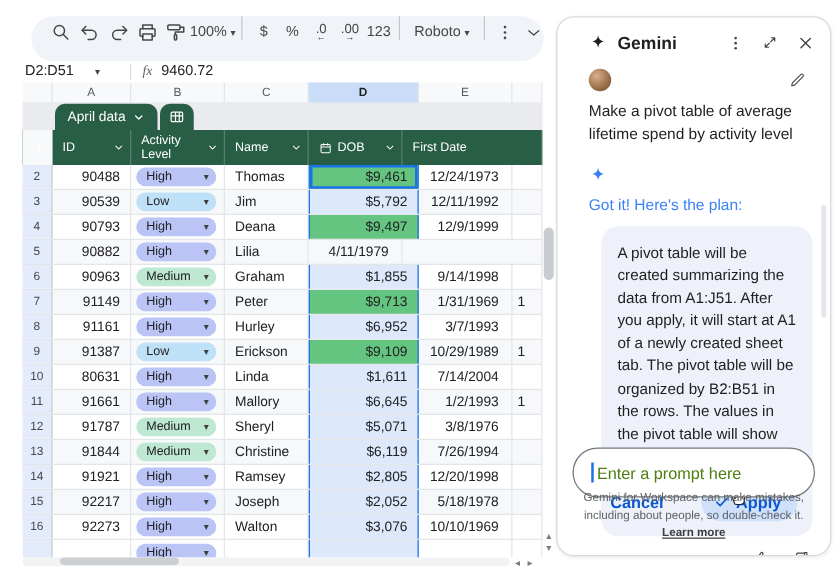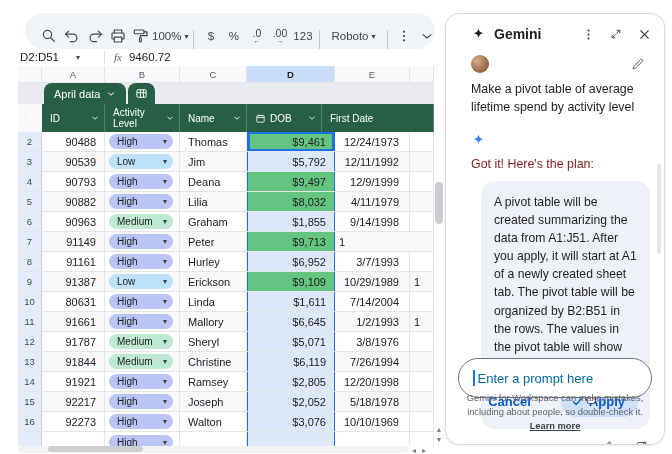--- a/index.html
+++ b/index.html
@@ -3,21 +3,21 @@
 <meta charset="utf-8">
 <style>
   html,body{margin:0;padding:0;background:#fff;}
   #app{position:relative;width:672px;height:454px;background:#fff;overflow:hidden;
        font-family:"Liberation Sans",sans-serif;color:#202124;}
   svg{display:block;}
   .ic{stroke:#444746;fill:none;stroke-width:1.6;stroke-linecap:round;stroke-linejoin:round;}
 
   
   .toolbar{position:absolute;left:25px;top:13px;width:410px;height:36px;background:#f0f4f9;
-           border-radius:18px;display:flex;align-items:flex-end;padding:0 10px 0 12px;box-sizing:border-box;}
+           border-radius:18px;display:flex;align-items:flex-start;padding:0 10px 0 12px;box-sizing:border-box;}
   .tb-btn{height:26px;min-width:23px;display:flex;align-items:center;justify-content:center;
           border-radius:6px;color:#444746;font-size:11.5px;flex:0 0 auto;}
   .tb-label{font-size:11.5px;color:#444746;}
   .tb-divider{width:1px;height:19px;background:#c4c7ca;margin:0 5px;flex:0 0 auto;}
   .dd-arrow{font-size:8px;color:#444746;margin-left:3px;}
   .dec-stack{display:flex;flex-direction:column;align-items:center;line-height:9px;font-size:10.5px;}
   .dec-stack .mini-arrow{font-size:7px;line-height:6px;}
   .tb-end{margin-left:auto;}
 
   
@@ -88,33 +88,33 @@
   .panel-header{display:flex;align-items:center;height:40px;padding:0 8px 0 14px;gap:8px;}
   .panel-title{font-size:14px;font-weight:bold;color:#1f1f1f;}
   .ph-icons{margin-left:auto;display:flex;align-items:center;gap:4px;}
   .icon-btn{width:24px;height:24px;display:flex;align-items:center;justify-content:center;border-radius:50%;}
   .panel-body{padding:0 14px;position:relative;}
   .avatar-row{display:flex;justify-content:space-between;align-items:center;height:20px;}
   .avatar{width:18px;height:18px;border-radius:50%;
           background:radial-gradient(circle at 35% 32%,#d8b090 0%,#a97c55 45%,#6d4a2e 100%);}
   .user-text{margin-top:7px;font-size:12.4px;line-height:1.42;color:#1f1f1f;}
   .spark-blue{margin-top:17px;}
-  .got-it{margin-top:9px;font-size:12.4px;color:#7f1d1d;}
+  .got-it{margin-top:9px;font-size:12.4px;color:#3b82f6;}
   .plan-card{margin:10px 0 0 10px;background:#eef1f9;border-radius:14px;padding:12px 12px 12px 13px;
              font-size:12.2px;line-height:1.48;color:#1f1f1f;}
   .btn-row{margin-top:12px;display:flex;justify-content:flex-end;align-items:center;gap:20px;}
   .cancel-btn{font-size:13px;font-weight:bold;color:#0b57d0;padding:4px 10px;border-radius:14px;}
   .apply-btn{position:relative;display:flex;align-items:center;gap:5px;background:#cfe0fb;color:#0b57d0;
              font-weight:bold;font-size:13px;border-radius:16px;padding:6px 13px 6px 10px;}
   .cursor-overlay{position:absolute;left:21px;top:3px;}
   .thumbs-row{margin:10px 2px 0 0;display:flex;justify-content:flex-end;gap:16px;}
   .panel-scrollhint{position:absolute;right:3px;top:150px;width:4px;height:90px;background:#e4e6ea;border-radius:2px;}
   .prompt-input{position:absolute;left:12px;right:12px;bottom:46px;height:40px;border:1.5px solid #73777b;
                 border-radius:22px;display:flex;align-items:center;padding:0 14px;box-sizing:border-box;
-                font-size:13px;color:#0369a1;background:#fff;}
+                font-size:13px;color:#4d7c0f;background:#fff;}
   .caret{width:1.5px;height:16px;background:#1a73e8;margin-right:3px;}
   .panel-footer{position:absolute;left:12px;right:12px;bottom:10px;font-size:9.3px;line-height:1.5;
                 color:#5f6368;text-align:center;}
   .learn-more{color:#3c4043;text-decoration:underline;font-weight:bold;}
 </style>
 </head>
 <body>
 
 <div id="app">
 
@@ -314,21 +314,20 @@
           <div class="sheet-row banded">
     <div class="cell gutc">5</div>
     <div class="cell ca">90882</div>
     <div class="cell cb">
       <div class="pill pill-high">
         <span>High</span>
         <span class="pill-arrow">▾</span>
       </div>
     </div>
     <div class="cell cc">Lilia</div>
-    <div class="cell cd green">$8,032</div>
     <div class="cell ce">4/11/1979</div>
     <div class="cell cf"></div>
   </div>
           <div class="sheet-row">
     <div class="cell gutc">6</div>
     <div class="cell ca">90963</div>
     <div class="cell cb">
       <div class="pill pill-medium">
         <span>Medium</span>
         <span class="pill-arrow">▾</span>
@@ -343,20 +342,21 @@
     <div class="cell gutc">7</div>
     <div class="cell ca">91149</div>
     <div class="cell cb">
       <div class="pill pill-high">
         <span>High</span>
         <span class="pill-arrow">▾</span>
       </div>
     </div>
     <div class="cell cc">Peter</div>
     <div class="cell cd green">$9,713</div>
+    <div class="cell ce">1/31/1969</div>
     <div class="cell cf">1</div>
   </div>
           <div class="sheet-row">
     <div class="cell gutc">8</div>
     <div class="cell ca">91161</div>
     <div class="cell cb">
       <div class="pill pill-high">
         <span>High</span>
         <span class="pill-arrow">▾</span>
       </div>

